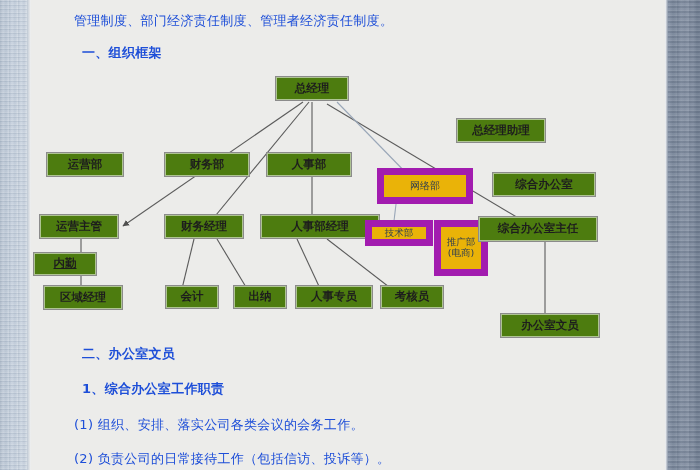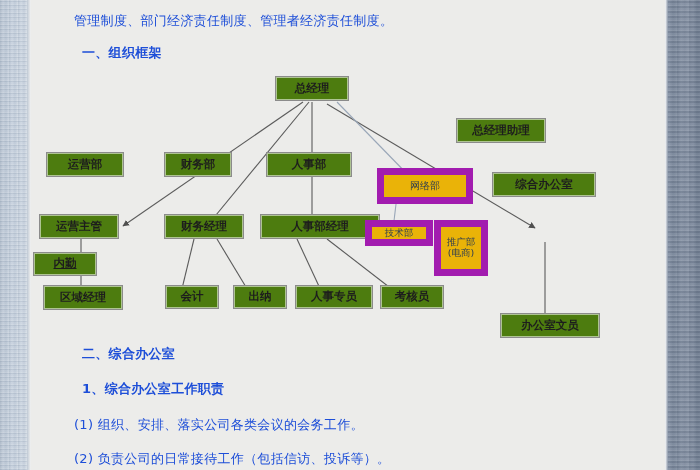--- a/index.html
+++ b/index.html
@@ -133,21 +133,21 @@
 
 <div id="page">
 
   <div class="edge edge-left"></div>
   <div class="edge edge-right"></div>
 
   <div class="sheet">
 
     <div class="para body" style="left:43px; top:12px;">管理制度、部门经济责任制度、管理者经济责任制度。</div>
     <div class="para head" style="left:51px; top:44px;">一、组织框架</div>
-    <div class="para head" style="left:51px; top:345px;">二、综合办公室</div>
+    <div class="para head" style="left:51px; top:345px;">二、办公室文员</div>
     <div class="para head" style="left:51px; top:380px;">1、综合办公室工作职责</div>
     <div class="para body" style="left:43px; top:416px;">(1) 组织、安排、落实公司各类会议的会务工作。</div>
     <div class="para body" style="left:43px; top:450px;">(2) 负责公司的日常接待工作（包括信访、投诉等）。</div>
 
     <div class="chart">
 
       <svg width="634" height="272">
         <defs>
           <marker id="ah" markerWidth="7" markerHeight="7" refX="5.4" refY="3" orient="auto">
             <path d="M0,0 L6,3 L0,6 z" fill="#4f4f4f"></path>
@@ -182,30 +182,31 @@
 
           <path d="M306,34 L 382,112"></path>
 
           <path d="M366,128 L 362,161" marker-end="url(#ahl)"></path>
         </g>
       </svg>
 
       <div class="node white" style="left:244px; top:8px;   width:74px;  height:25px;">总经理</div>
       <div class="node white" style="left:425px; top:50px;  width:90px;  height:25px;">总经理助理</div>
       <div class="node white" style="left:15px;  top:84px;  width:78px;  height:25px;">运营部</div>
-      <div class="node white" style="left:133px; top:84px;  width:68px;  height:25px;">财务部</div>
+      <div class="node white" style="left:133px; top:84px;  width:86px;  height:25px;">财务部</div>
       <div class="node white" style="left:235px; top:84px;  width:86px;  height:25px;">人事部</div>
       <div class="node blue" style="left:346px; top:100px; width:96px;  height:36px;">网络部</div>
       <div class="node white" style="left:461px; top:104px; width:104px; height:25px;">综合办公室</div>
       <div class="node white" style="left:8px;   top:146px; width:80px;  height:25px;">运营主管</div>
       <div class="node white" style="left:133px; top:146px; width:80px;  height:25px;">财务经理</div>
       <div class="node white" style="left:229px; top:146px; width:120px;  height:25px;">人事部经理</div>
       <div class="node blue small" style="left:334px; top:152px; width:68px; height:26px;">技术部</div>
       <div class="node blue small" style="left:403px; top:152px; width:54px; height:56px; white-space:pre-line;">推广部
 (电商)</div>
+      <div class="node white" style="left:447px; top:148px; width:120px; height:26px;">综合办公室主任</div>
       <div class="node white" style="left:2px;   top:184px; width:64px;  height:24px;text-decoration:underline;">内勤</div>
       <div class="node white" style="left:12px;  top:217px; width:80px;  height:25px;">区域经理</div>
       <div class="node white" style="left:134px; top:217px; width:54px;  height:24px;">会计</div>
       <div class="node white" style="left:202px; top:217px; width:54px;  height:24px;">出纳</div>
       <div class="node white" style="left:264px; top:217px; width:78px;  height:24px;">人事专员</div>
       <div class="node white" style="left:349px; top:217px; width:64px;  height:24px;">考核员</div>
       <div class="node white" style="left:469px; top:245px; width:100px; height:25px;">办公室文员</div>
 
     </div>
   </div>

